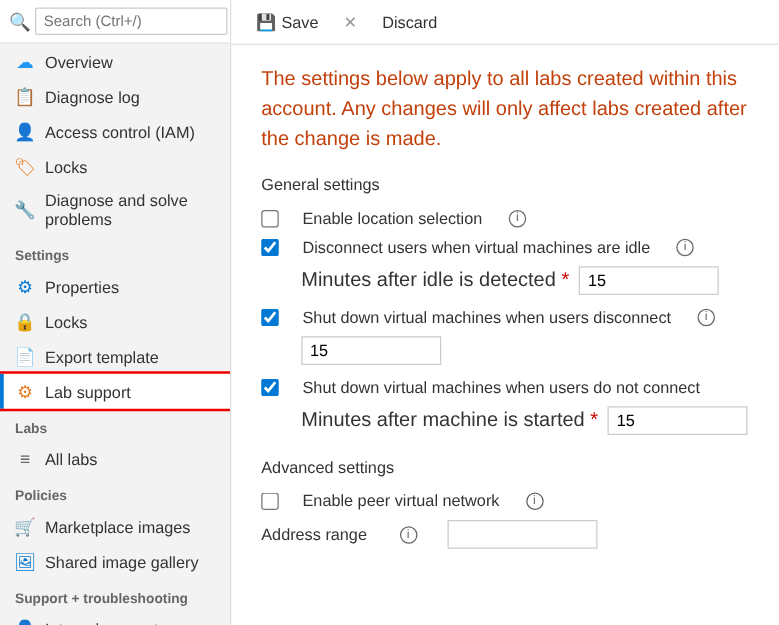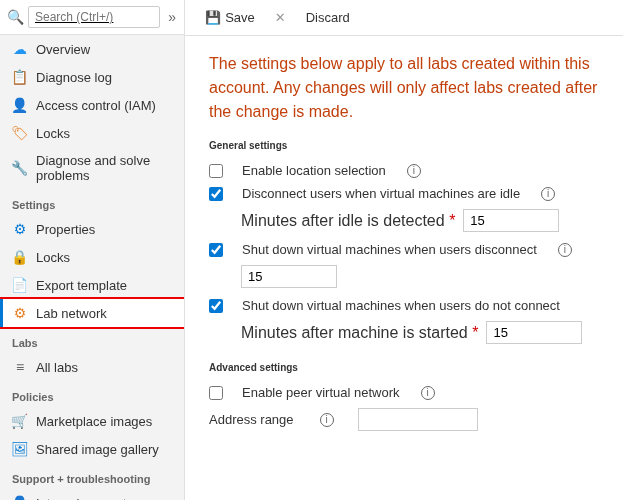--- a/index.html
+++ b/index.html
@@ -21,23 +21,22 @@
       padding: 6px 8px;
       border-bottom: 1px solid #e0e0e0;
       background: #fff;
       gap: 4px;
     }
     .sidebar-search input {
       border: 1px solid #ccc;
       border-radius: 2px;
       padding: 3px 6px;
       font-size: 12px;
-      width: 132px;
+      width: 154px;
       outline: none;
-      text-decoration: underline;
     }
     .sidebar-collapse {
       color: #666;
       font-size: 14px;
       cursor: pointer;
       margin-left: auto;
     }
     .sidebar-section-label {
       font-size: 11px;
       font-weight: 600;
@@ -103,22 +102,22 @@
       padding: 16px 24px;
     }
     .description {
       font-size: 16px;
       color: #c2410c;
       margin-bottom: 16px;
       line-height: 1.5;
       max-width: 500px;
     }
     .section-title {
-      font-size: 10px;
-      font-weight: 700;
+      font-size: 13px;
+      font-weight: 400;
       color: #333;
       margin-bottom: 12px;
     }
     .checkbox-row {
       display: flex;
       align-items: center;
       gap: 19px;
       margin-bottom: 8px;
     }
     .checkbox-row input[type="checkbox"] {
@@ -152,21 +151,21 @@
     }
     .indent-row label {
       font-size: 16px;
       color: #333;
       text-align: center;
     }
     .indent-row .required {
       color: #c00;
     }
     .indent-row input[type="text"] {
-      width: 96px;
+      width: 112px;
       border: 1px solid #ccc;
       padding: 3px 6px;
       font-size: 13px;
       outline: none;
     }
     .advanced-section {
       margin-top: 18px;
     }
     .address-row {
       display: flex;
@@ -241,21 +240,21 @@
   <div class="sidebar-item">
     <span class="sidebar-icon icon-lock">🔒</span>
     <span>Locks</span>
   </div>
   <div class="sidebar-item">
     <span class="sidebar-icon icon-export">📄</span>
     <span>Export template</span>
   </div>
   <div class="sidebar-item active">
     <span class="sidebar-icon icon-gear">⚙</span>
-    <span>Lab network</span>
+    <span>Lab support</span>
   </div>
 
   <div class="sidebar-section-label">Labs</div>
 
   <div class="sidebar-item">
     <span class="sidebar-icon icon-labs">≡</span>
     <span>All labs</span>
   </div>
 
   <div class="sidebar-section-label">Policies</div>

